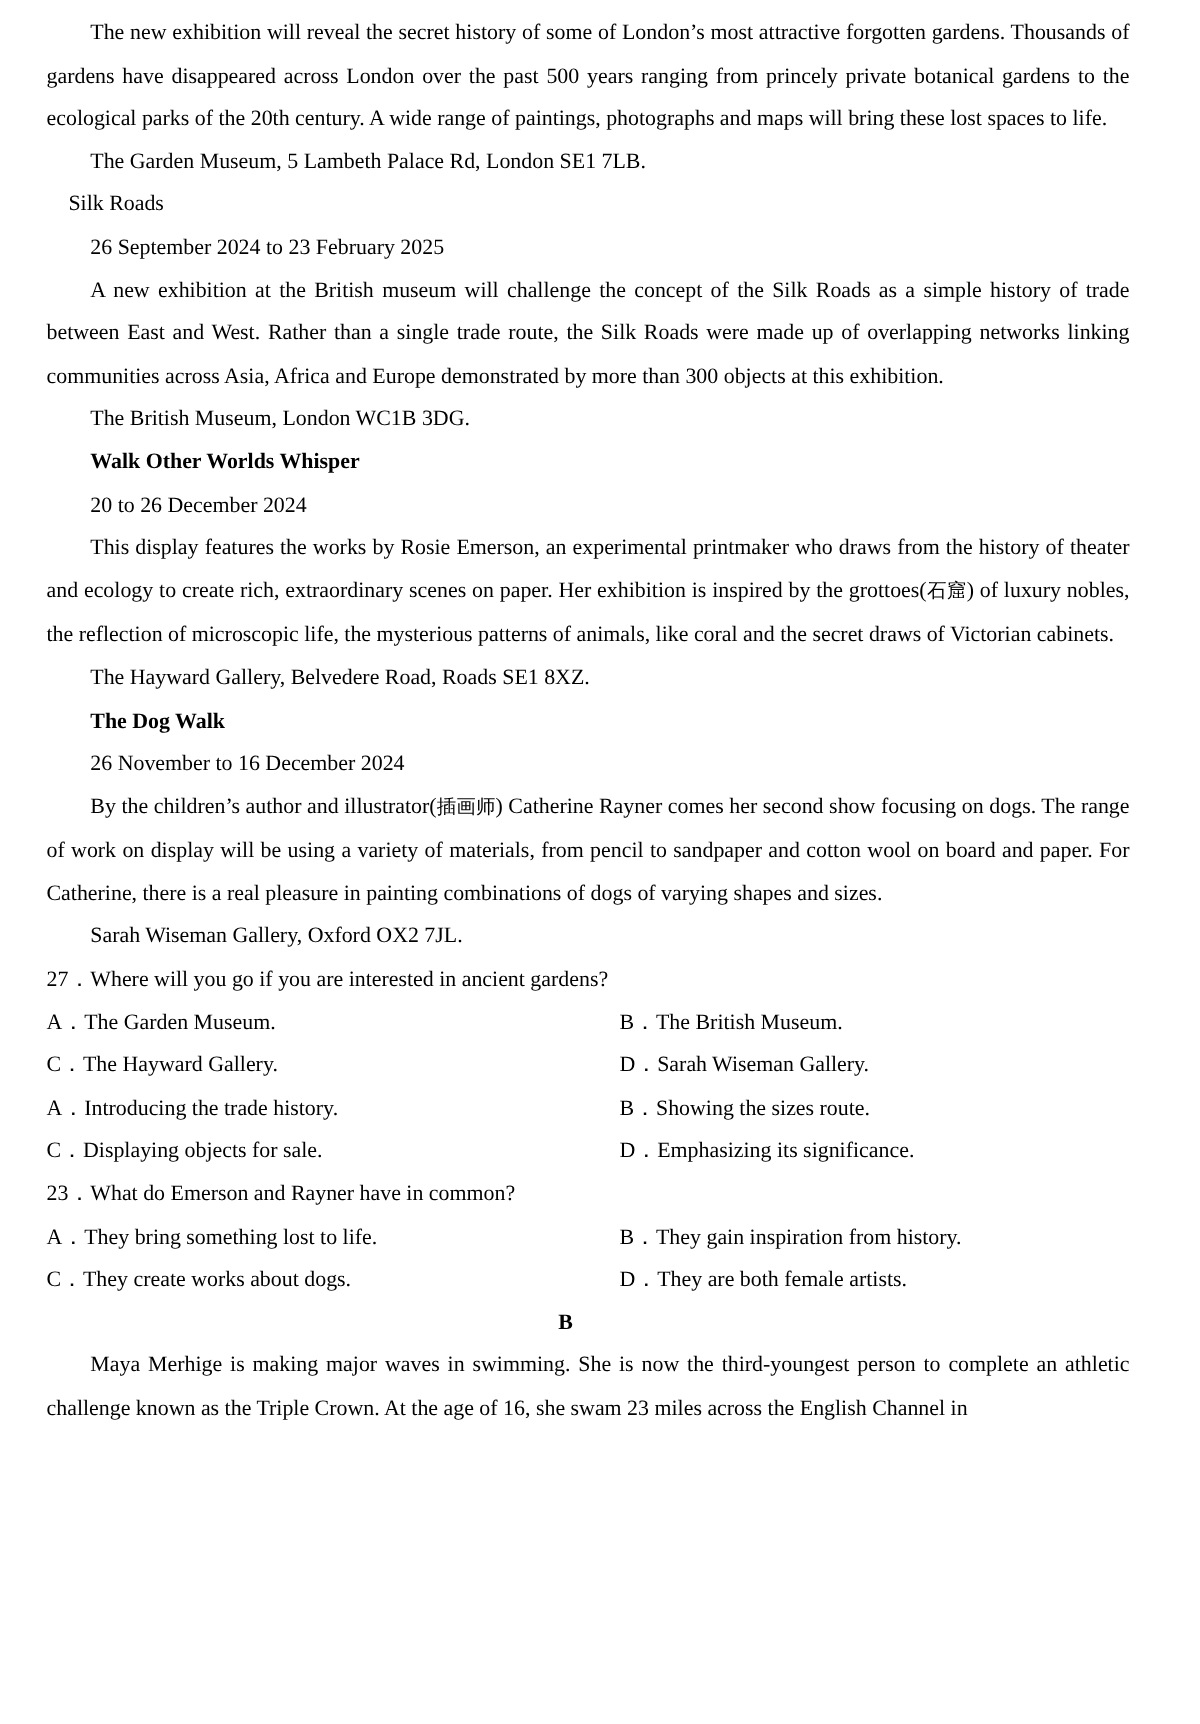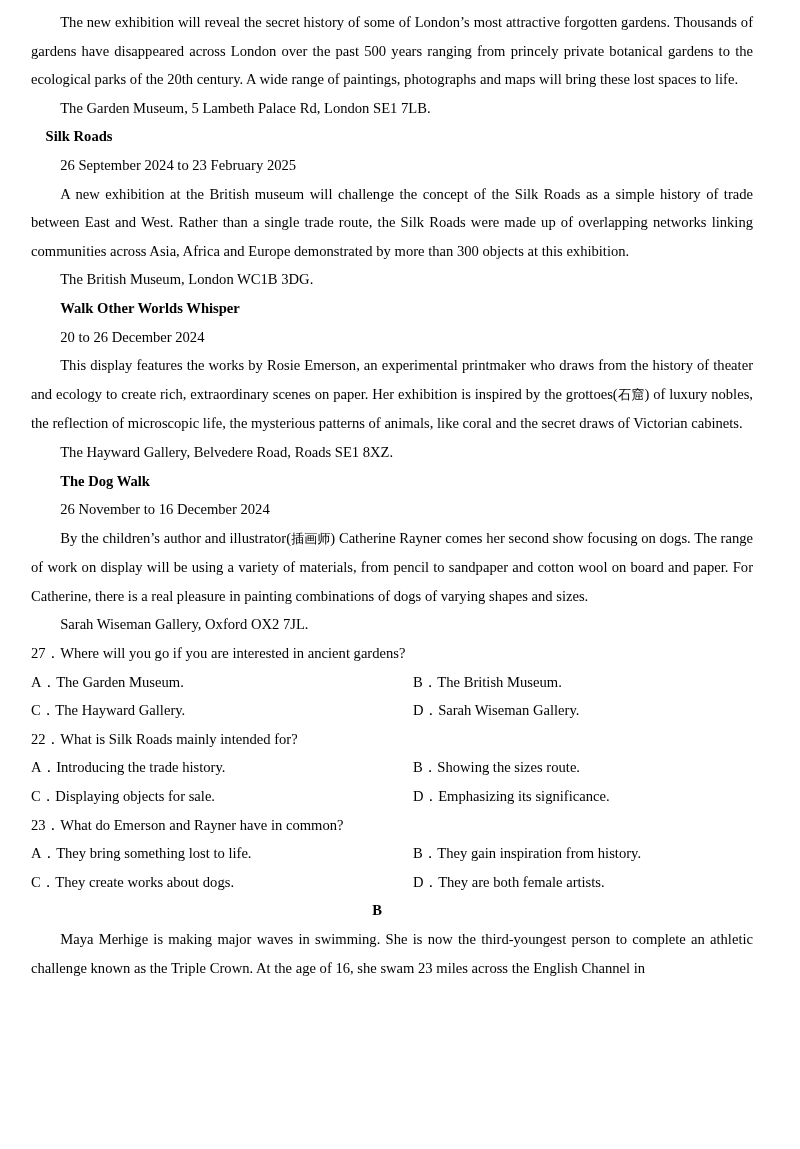--- a/index.html
+++ b/index.html
@@ -30,21 +30,21 @@
   .indent {
     text-indent: 2em;
   }
   .heading {
     font-weight: bold;
     text-indent: 2em;
     font-size: 14.6px;
     line-height: 28.6px;
   }
   .heading-first {
-    font-weight: bold;
+    font-weight: normal;
     text-indent: 1em;
     font-size: 14.6px;
     line-height: 28.6px;
   }
   .venue {
     text-indent: 2em;
   }
   .date {
     text-indent: 2em;
   }
@@ -105,21 +105,20 @@
   <p class="question"><span>27．</span><span>Where will you go if you are interested in ancient gardens?</span></p>
   <div class="options">
     <div class="opt">A．The Garden Museum.</div>
     <div class="opt second">B．The British Museum.</div>
   </div>
   <div class="options">
     <div class="opt">C．The Hayward Gallery.</div>
     <div class="opt second">D．Sarah Wiseman Gallery.</div>
   </div>
 
-  <p class="question"><span>22．</span><span>What is Silk Roads mainly intended for?</span></p>
   <div class="options">
     <div class="opt">A．Introducing the trade history.</div>
     <div class="opt second">B．Showing the sizes route.</div>
   </div>
   <div class="options">
     <div class="opt">C．Displaying objects for sale.</div>
     <div class="opt second">D．Emphasizing its significance.</div>
   </div>
 
   <p class="question"><span>23．</span><span>What do Emerson and Rayner have in common?</span></p>

